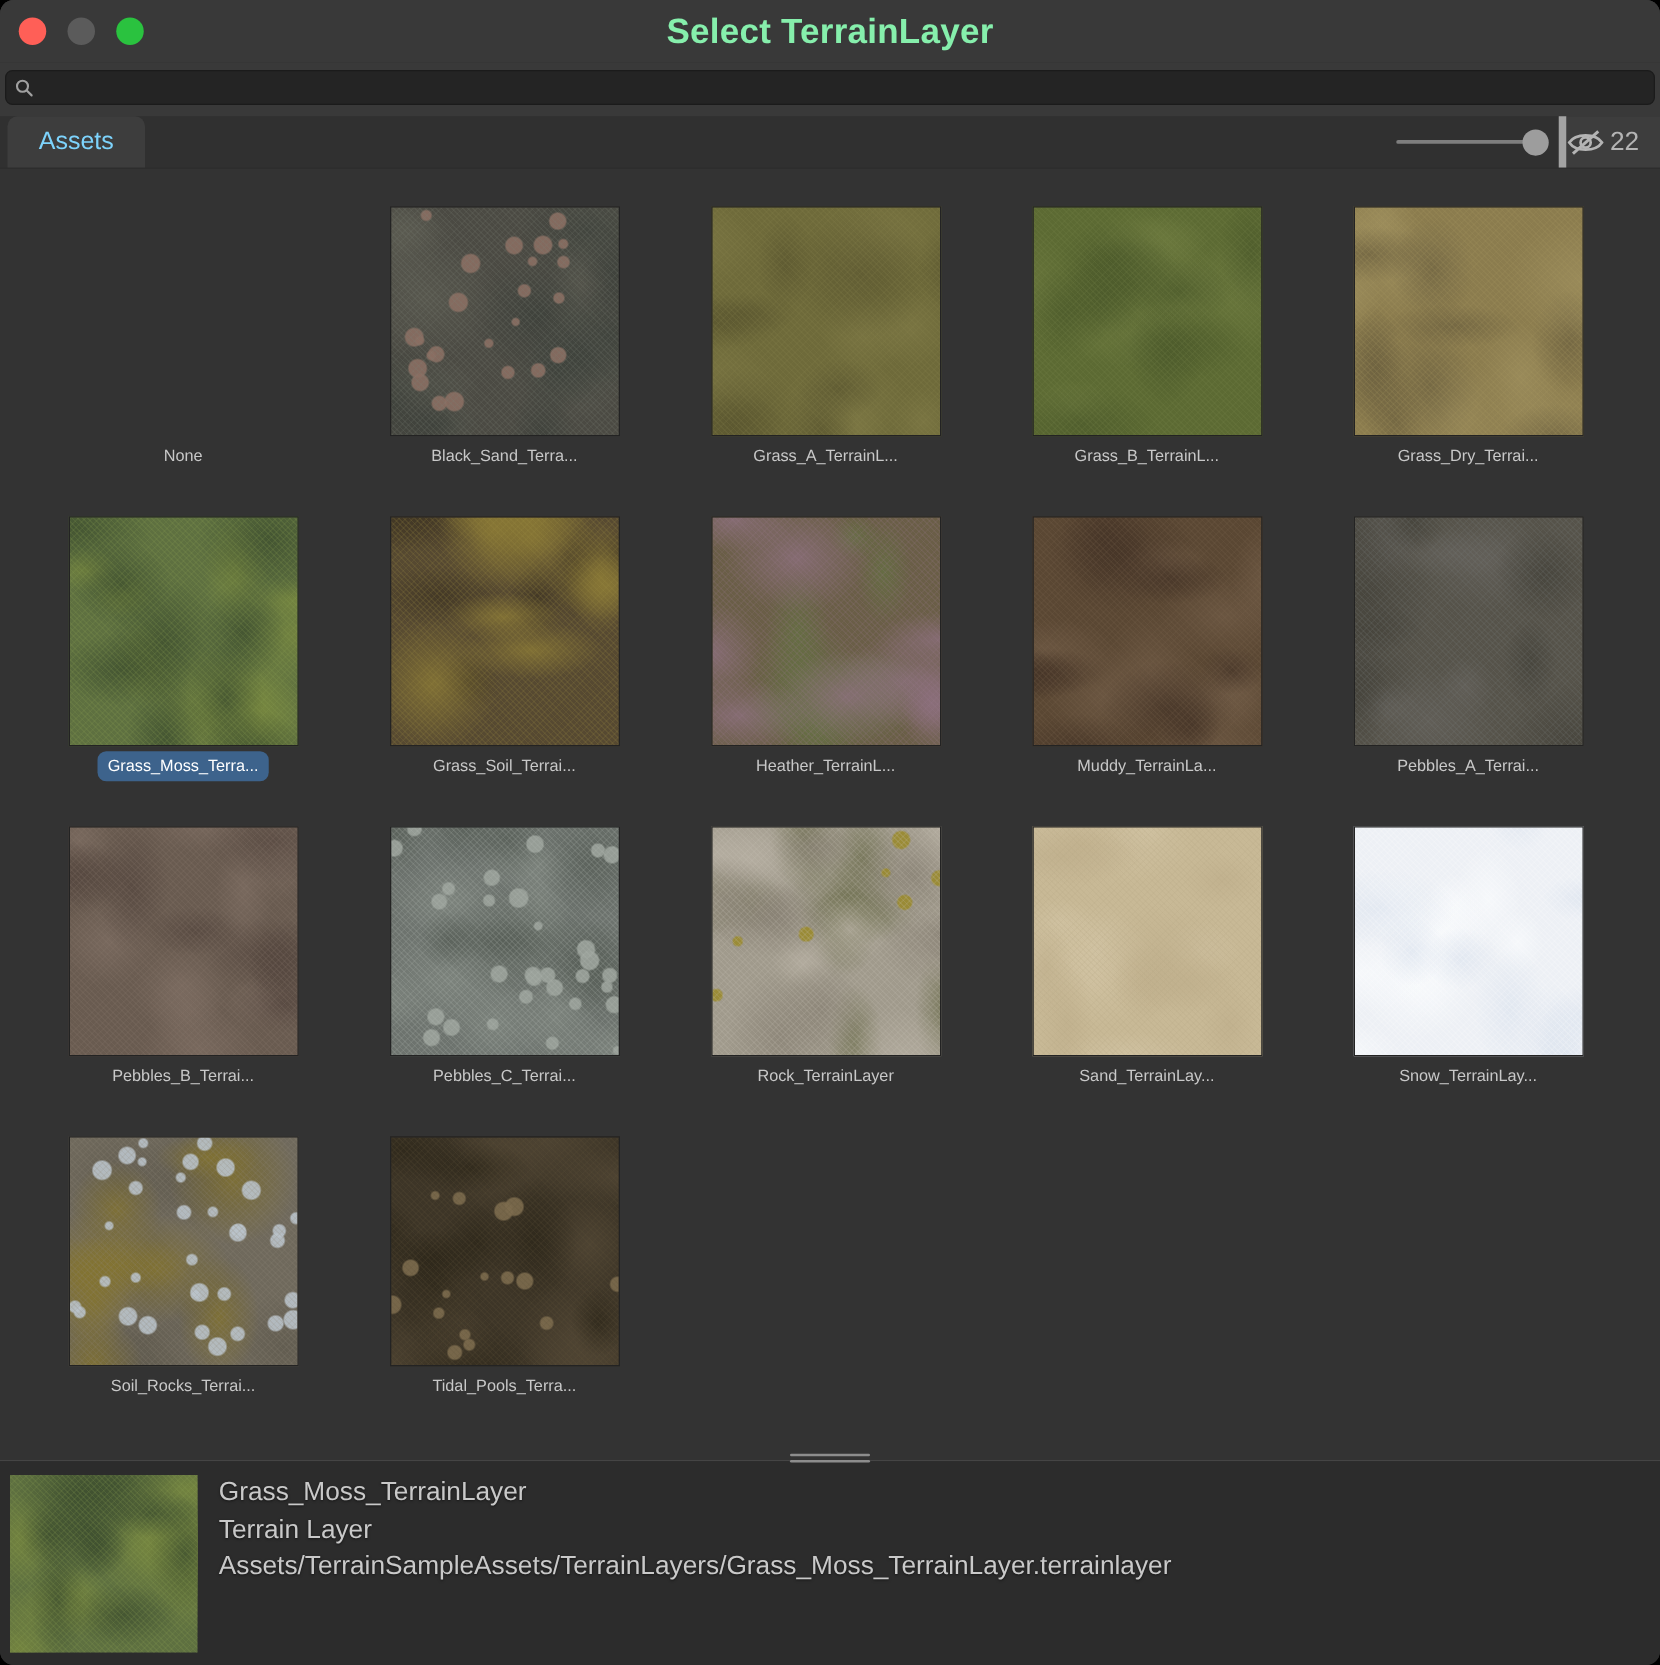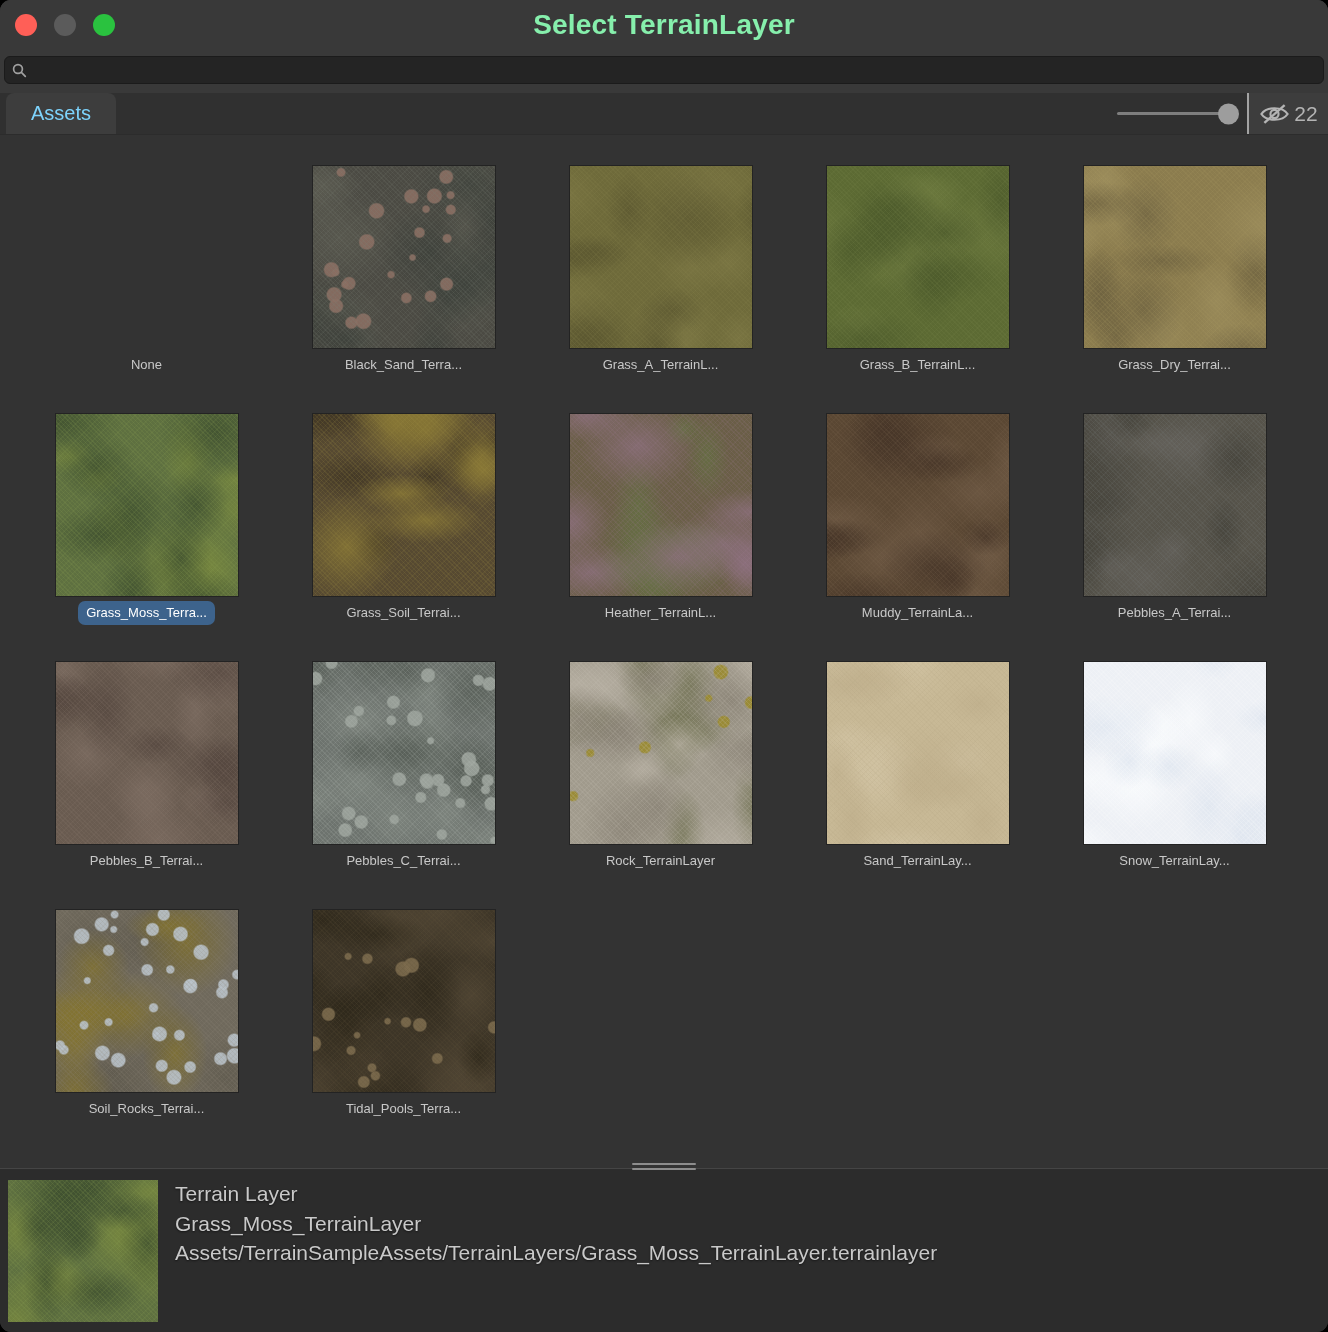--- a/index.html
+++ b/index.html
@@ -59,22 +59,22 @@
   }
   .tab-right { position:absolute; right:0; top:0; bottom:0; display:flex; align-items:stretch; }
   .zoom-slider { display:flex; align-items:center; width:130px; position:relative; cursor:pointer; }
   .zoom-slider .track { width:105px; height:3px; background:#7e7e7e; border-radius:2px; }
   .zoom-slider .knob {
     position:absolute; right:8px; top:50%; transform:translateY(-50%);
     width:21px; height:21px; border-radius:50%; background:#9d9d9d;
   }
   .hidden-count {
     width:81px; background:var(--tab-bg,#3d3d3d);
-    border-left:2px solid #a3a3a3;
-    display:flex; align-items:center; justify-content:center; gap:4px;
+    border-left:6px solid #a3a3a3;
+    display:flex; align-items:center; gap:4px;
     cursor:pointer;
   }
   .hidden-count .num { font-size:21px; color:#b4b4b4; }
 
   
   .grid {
     padding:30px 0 0 18px;
     display:grid;
     grid-template-columns:repeat(5, 257px);
     grid-auto-rows:212px;
@@ -247,19 +247,19 @@
     </div>
   </div>
 
   <div class="footer">
     <div class="drag-handle">
         <i></i>
         <i></i>
       </div>
     <div class="preview" id="footer-preview" style="background-color: rgb(94, 112, 64); background-image: repeating-linear-gradient(45deg, rgba(141, 162, 83, 0.16) 0px, rgba(141, 162, 83, 0.16) 1px, transparent 1px, transparent 3px), repeating-linear-gradient(-45deg, rgba(141, 162, 83, 0.12) 0px, rgba(141, 162, 83, 0.12) 1px, transparent 1px, transparent 4px), radial-gradient(33px 34px at 46.5% 40.6%, rgba(60, 77, 46, 0.78), transparent 72%), radial-gradient(35px 36px at 21% 33.9%, rgba(60, 77, 46, 0.78), transparent 72%), radial-gradient(57px 60px at 40.2% 30.1%, rgba(60, 77, 46, 0.78), transparent 72%), radial-gradient(71px 63px at 35.7% 10.7%, rgba(60, 77, 46, 0.78), transparent 72%), radial-gradient(62px 35px at 60% 78.9%, rgba(60, 77, 46, 0.78), transparent 72%), radial-gradient(52px 27px at 75.9% 21.6%, rgba(60, 77, 46, 0.78), transparent 72%), radial-gradient(73px 44px at 55.2% 5.7%, rgba(60, 77, 46, 0.78), transparent 72%), radial-gradient(41px 65px at 93.2% 44.5%, rgba(60, 77, 46, 0.78), transparent 72%), radial-gradient(31px 69px at 25.3% 70%, rgba(60, 77, 46, 0.78), transparent 72%), radial-gradient(45px 33px at 30.3% 66.5%, rgba(120, 136, 63, 0.78), transparent 72%), radial-gradient(53px 53px at 5% 98.8%, rgba(120, 136, 63, 0.78), transparent 72%), radial-gradient(63px 43px at 84.7% 38.3%, rgba(120, 136, 63, 0.78), transparent 72%), radial-gradient(41px 69px at 94.8% 54.1%, rgba(120, 136, 63, 0.78), transparent 72%), radial-gradient(74px 74px at 80.5% 38.5%, rgba(120, 136, 63, 0.78), transparent 72%), radial-gradient(45px 51px at 103.6% 34.8%, rgba(120, 136, 63, 0.78), transparent 72%), radial-gradient(50px 53px at 7% 36.3%, rgba(120, 136, 63, 0.78), transparent 72%), radial-gradient(81px 30px at 30.8% 75.7%, rgba(120, 136, 63, 0.78), transparent 72%), radial-gradient(85px 33px at 97.8% 7.7%, rgba(120, 136, 63, 0.78), transparent 72%);"></div>
     <div class="info">
+      <div>Grass_Moss_TerrainLayer</div>
       <div>Terrain Layer</div>
-      <div>Grass_Moss_TerrainLayer</div>
       <div>Assets/TerrainSampleAssets/TerrainLayers/Grass_Moss_TerrainLayer.terrainlayer</div>
     </div>
   </div>
 
 </div>
 
 </body></html>

